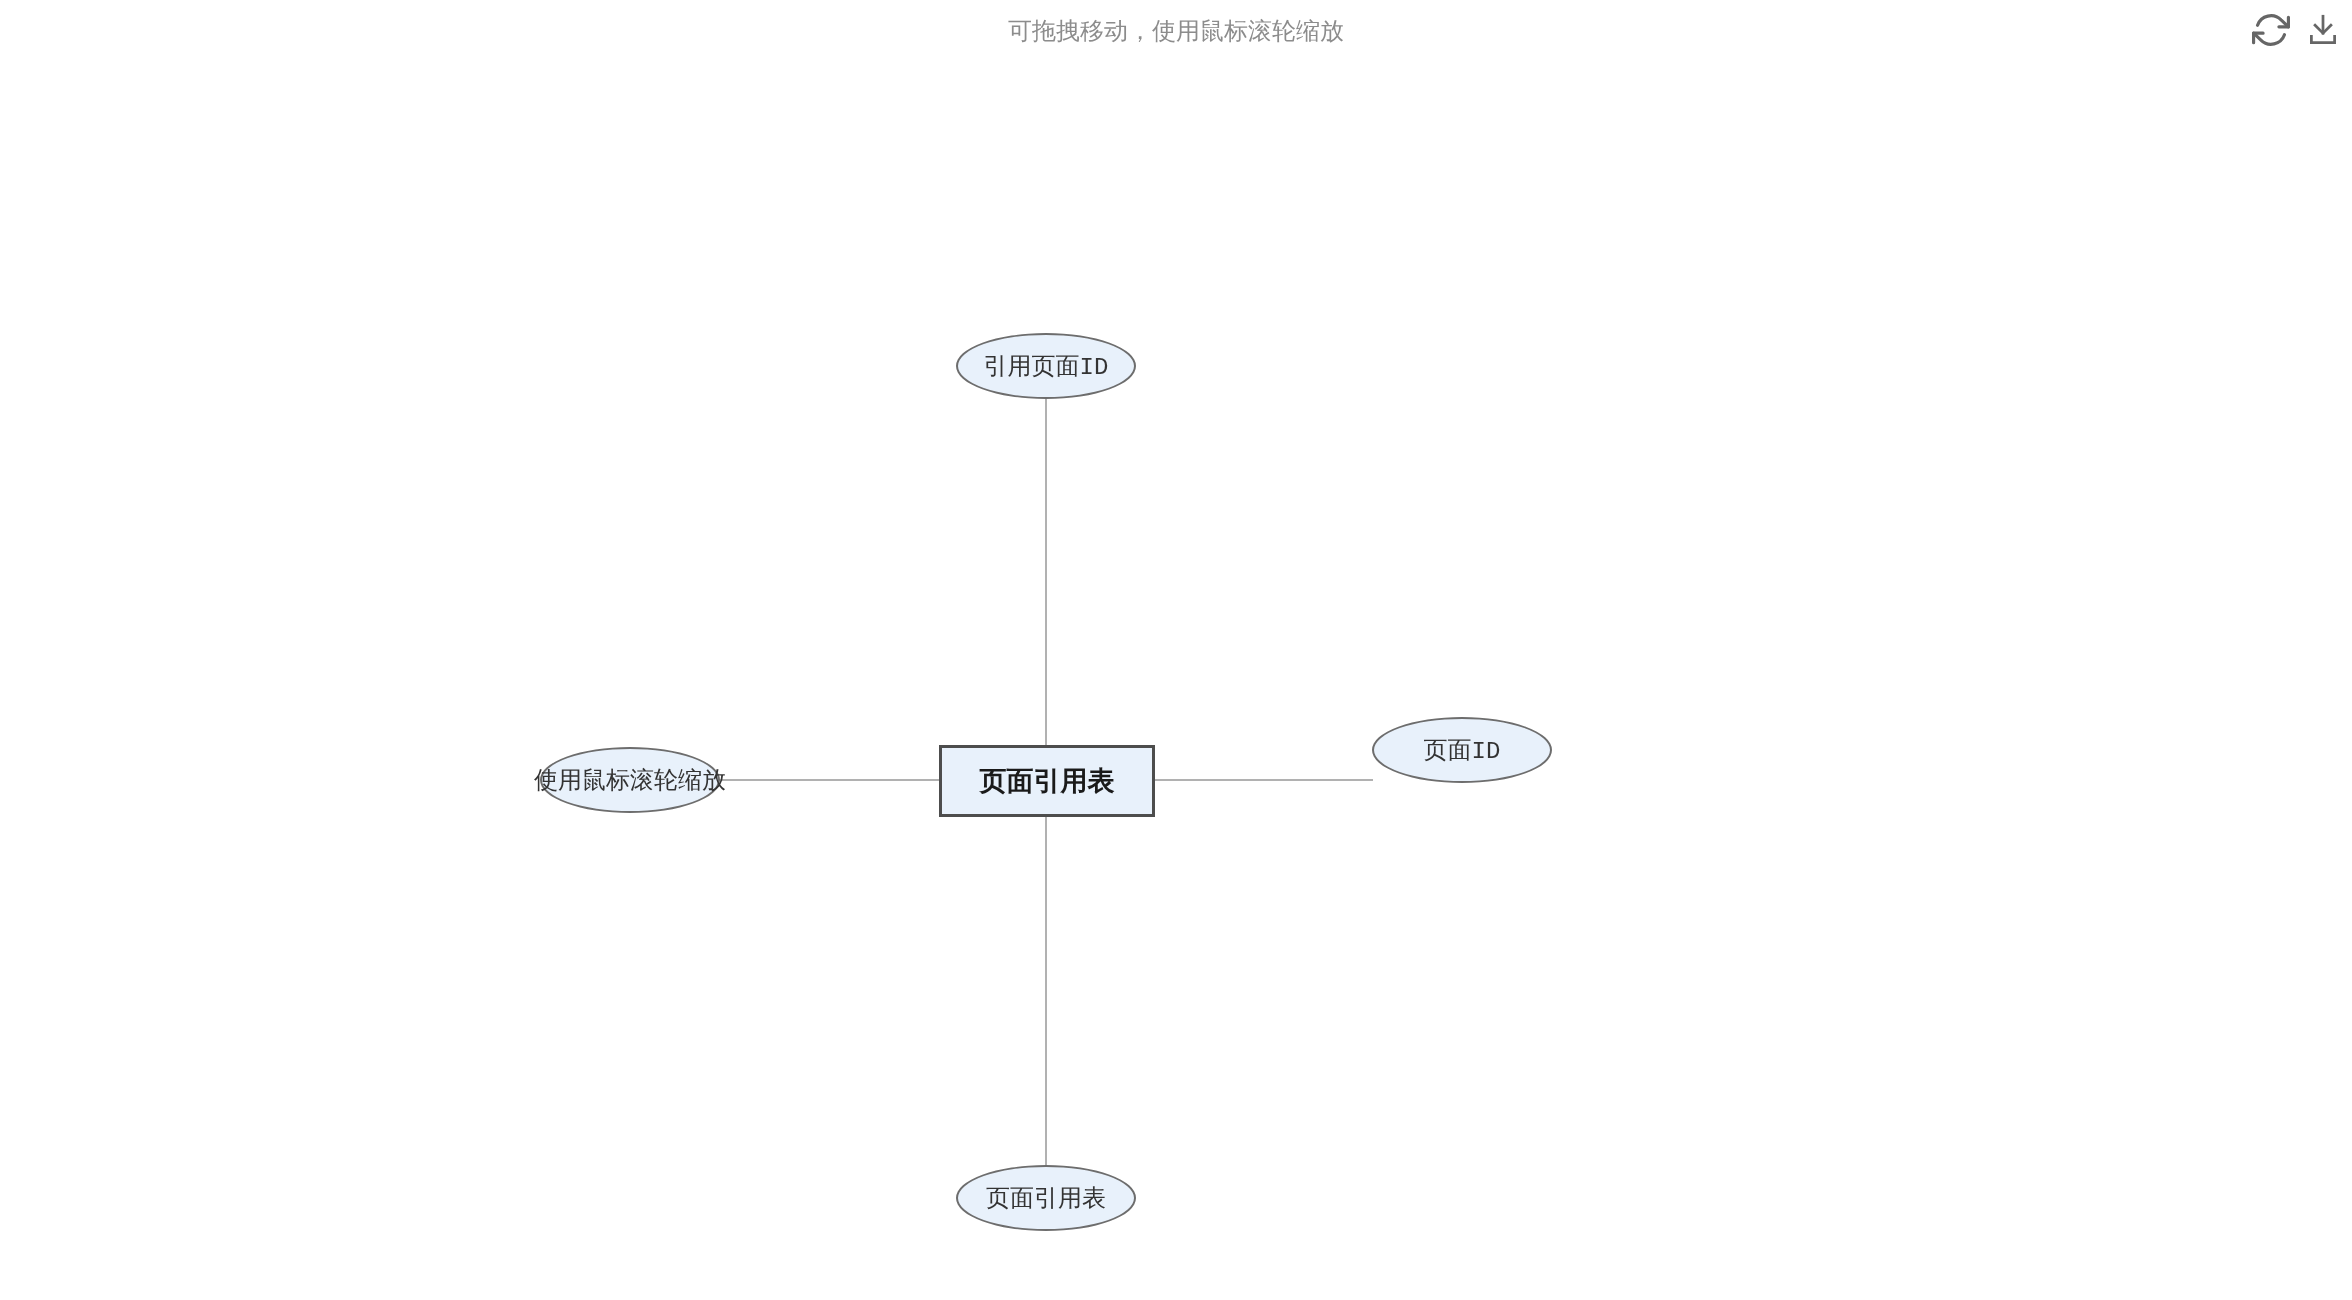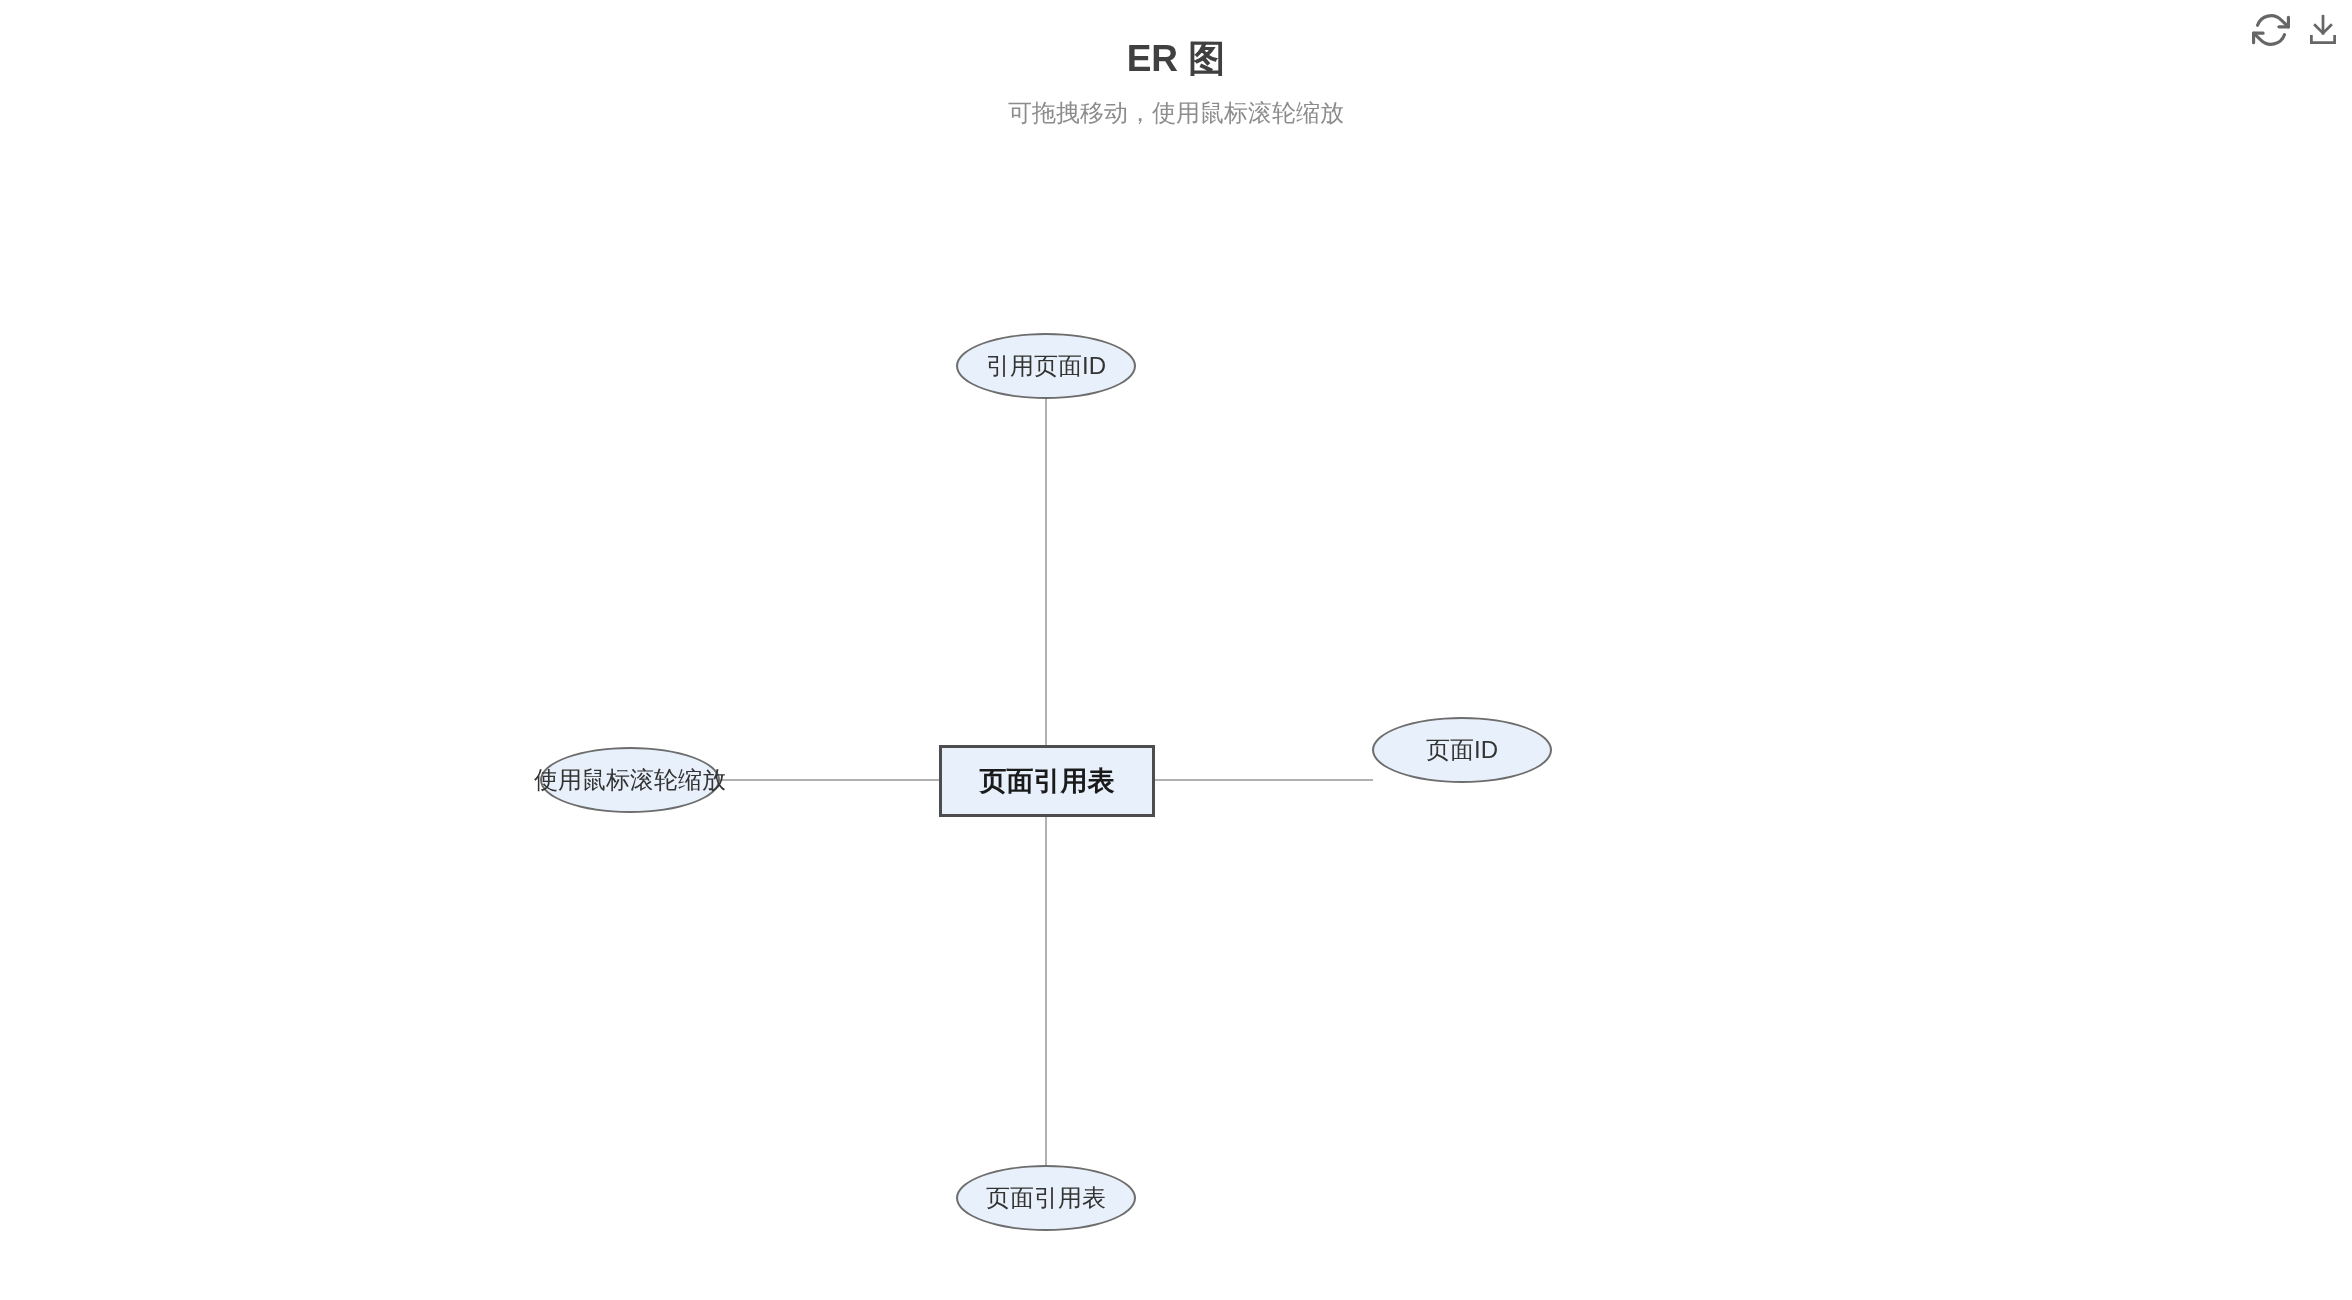--- a/index.html
+++ b/index.html
@@ -74,20 +74,21 @@
     white-space: nowrap;
   }
 
   .attr-node {
     position: absolute;
     width: 180px; height: 66px;
     background: var(--node-fill);
     border: 2px solid var(--attribute-border);
     border-radius: 50%;
     cursor: move;
+    font-family: Liberation Mono, monospace;
   }
   .attr-node-top    { left: 956px;  top: 333px; }
   .attr-node-left   { left: 540px;  top: 747px; }
   .attr-node-right  { left: 1372px; top: 717px; }
   .attr-node-bottom { left: 956px;  top: 1165px; }
 
   .attr-label {
     position: absolute;
     left: 50%; top: 50%;
     transform: translate(-50%, -50%);
@@ -95,21 +96,20 @@
     color: var(--label-text);
     white-space: nowrap;
   }
 </style>
 </head>
 <body>
 
 <div class="page">
 
   <div class="header">
-    <div class="page-title">ER 图</div>
     <div class="page-subtitle">可拖拽移动，使用鼠标滚轮缩放</div>
   </div>
 
   <div class="toolbar">
     <button class="icon-btn">
       <svg width="38" height="38" viewBox="0 0 24 24" fill="none" stroke="#666666" stroke-width="2" stroke-linecap="round" stroke-linejoin="round">
         <polyline points="23 4 23 10 17 10"></polyline>
         <polyline points="1 20 1 14 7 14"></polyline>
         <path d="M3.51 9a9 9 0 0 1 14.85-3.36L23 10M1 14l4.64 4.36A9 9 0 0 0 20.49 15"></path>
       </svg>

